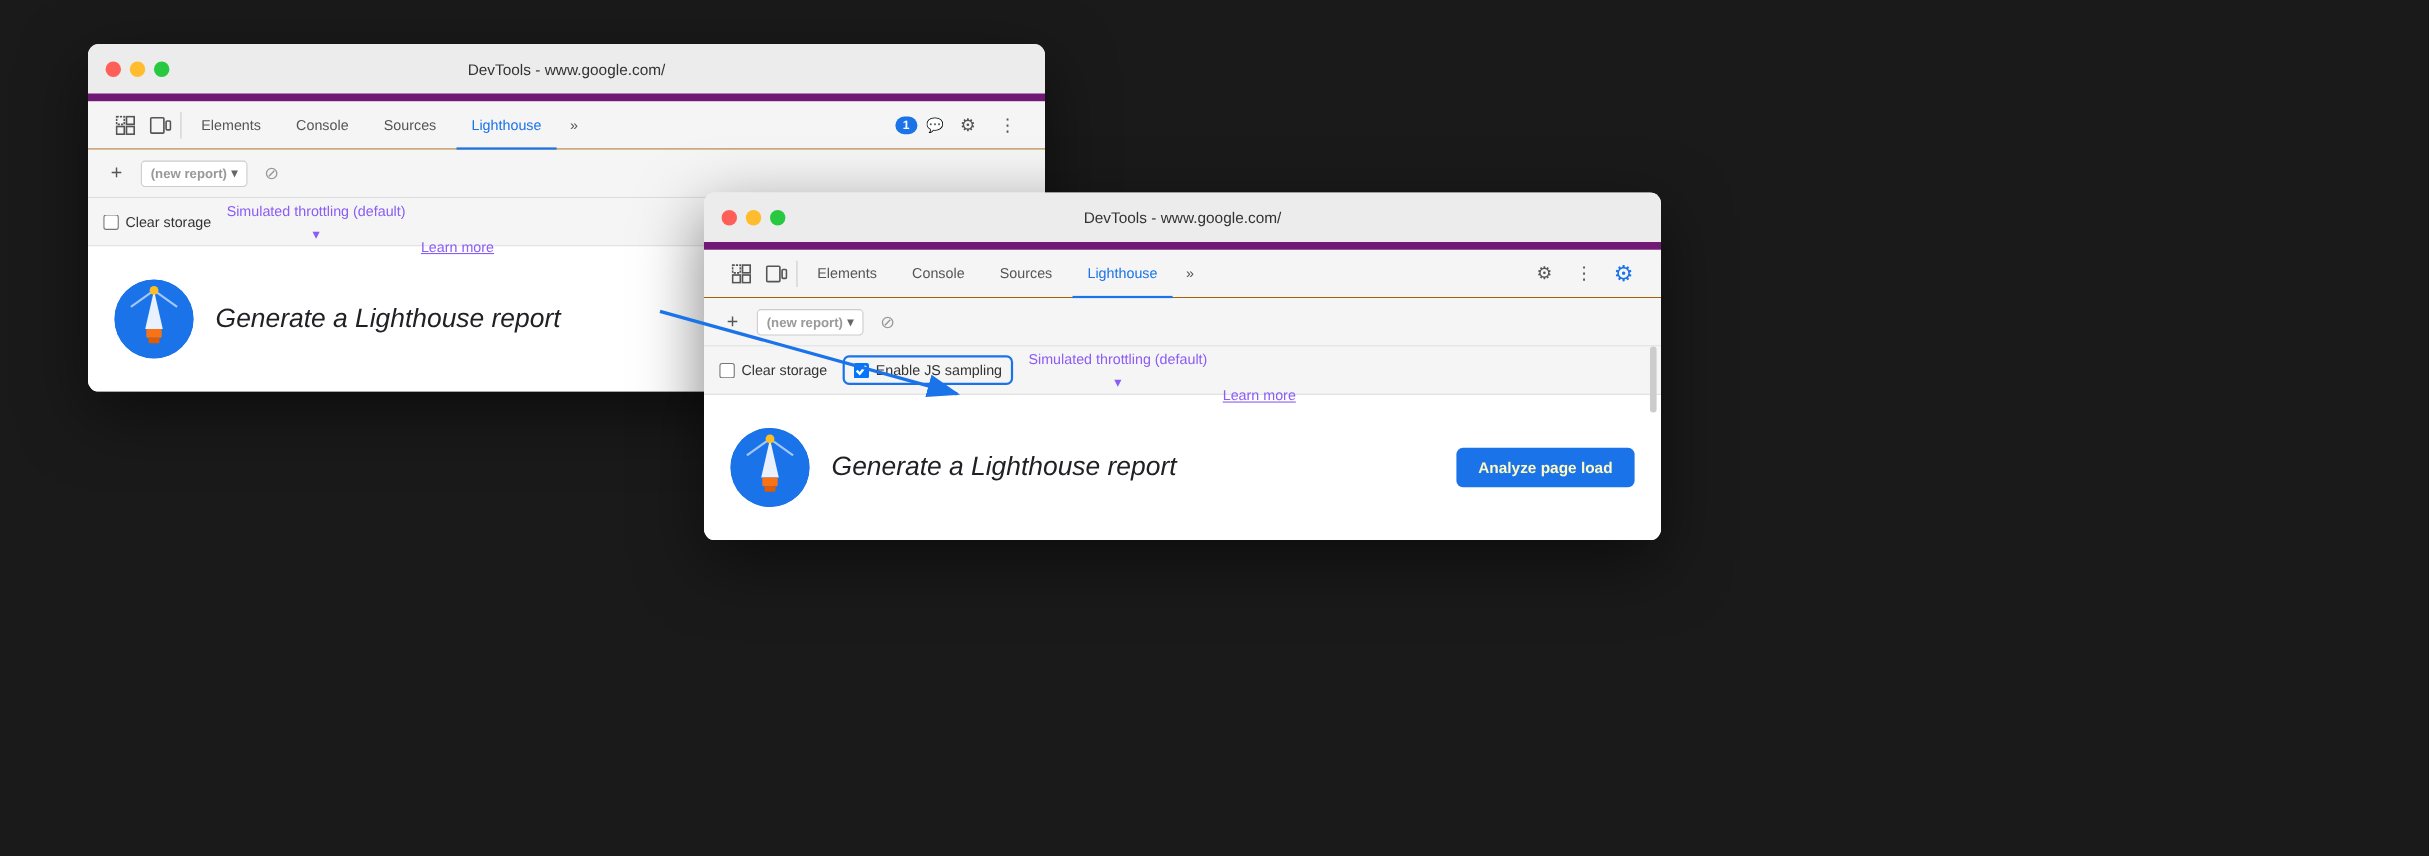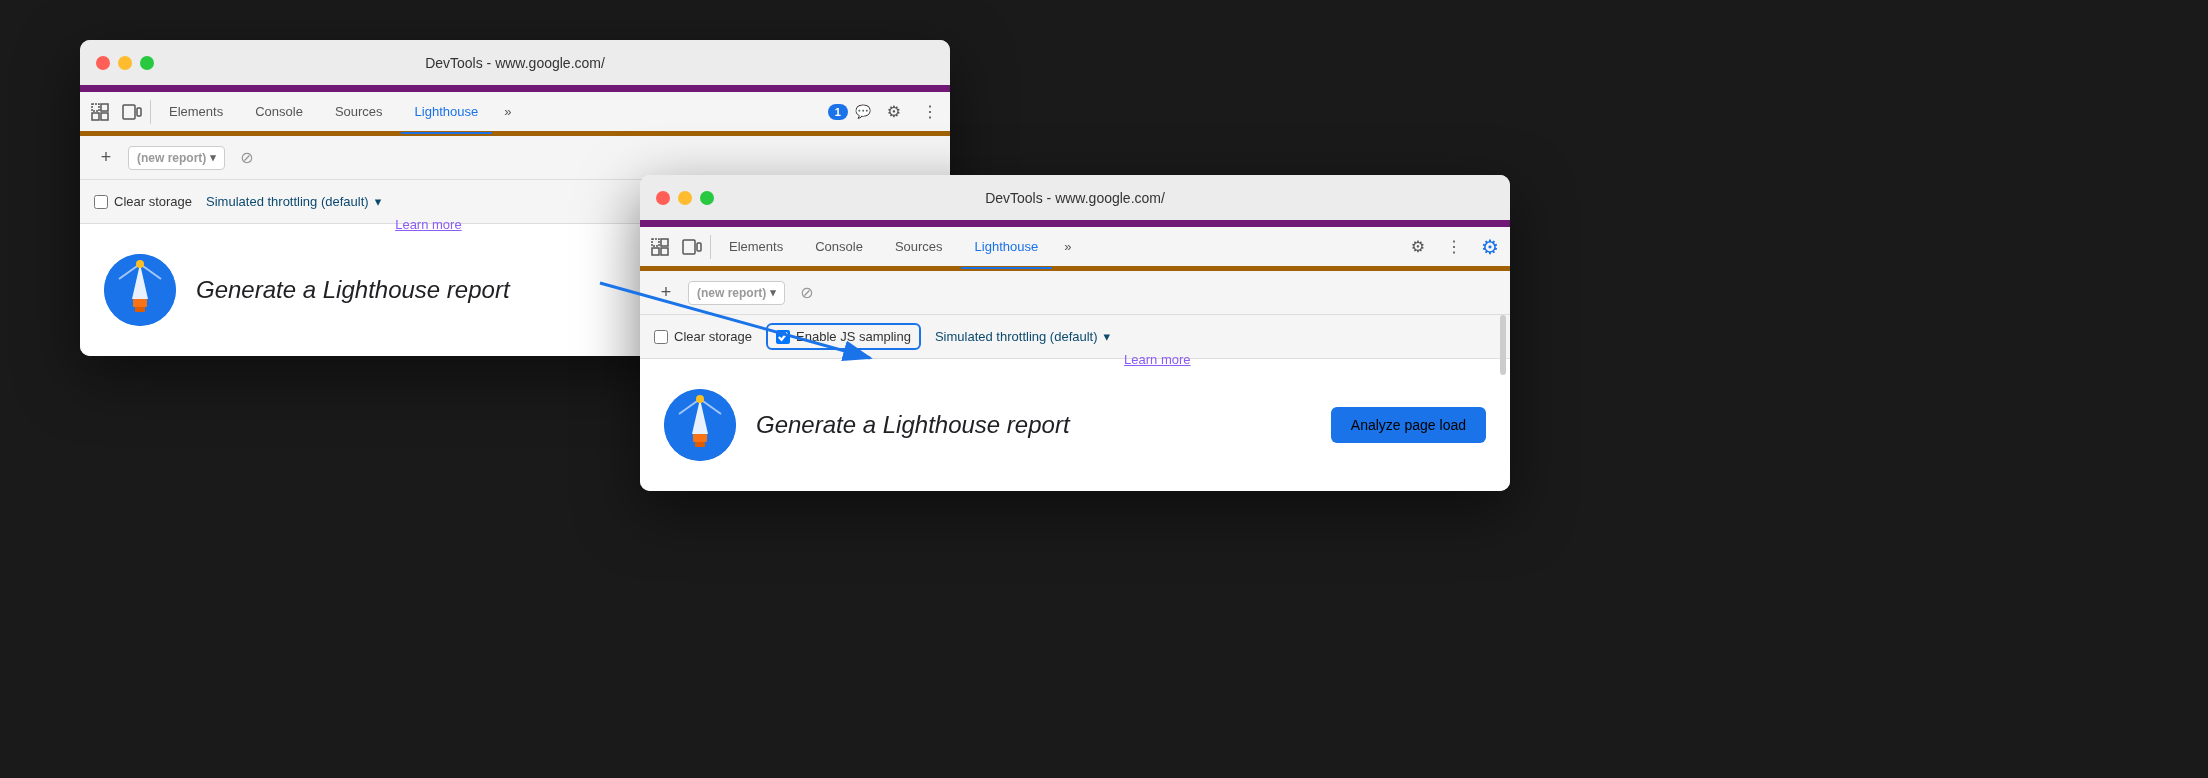--- a/index.html
+++ b/index.html
@@ -69,22 +69,22 @@
       color: #333;
       font-weight: 500;
     }
 
     
     .toolbar {
       background: #f5f5f5;
       height: 44px;
       display: flex;
       align-items: center;
-      padding: 0 6px;
-      border-bottom: 5px solid #a16207;
+      padding: 0 20px;
+      border-bottom: 1px solid #a16207;
       gap: 4px;
     }
 
     .toolbar-icon {
       width: 28px;
       height: 28px;
       display: flex;
       align-items: center;
       justify-content: center;
       border-radius: 4px;
@@ -199,24 +199,26 @@
     }
 
     .checkbox-label input[type="checkbox"] {
       width: 14px;
       height: 14px;
       cursor: pointer;
     }
 
     .throttling-select {
       display: flex;
+      align-items: center;
       gap: 6px;
       font-size: 13px;
-      color: #0c4a6e;
-      cursor: pointer;
+      color: #8b5cf6;
+      cursor: pointer;
+      flex-direction: column;
     }
 
     .learn-more {
       font-size: 13px;
       color: #8b5cf6;
       text-decoration: underline;
       cursor: pointer;
       margin-top: 45px;
     }
 
@@ -246,26 +248,26 @@
     .generate-text {
       font-size: 24px;
       font-weight: 400;
       color: #202124;
       font-style: italic;
     }
 
     .analyze-btn {
       margin-left: auto;
       background: #1a73e8;
-      color: #000000;
+      color: #fef9c3;
       border: none;
       border-radius: 6px;
       padding: 10px 20px;
       font-size: 14px;
-      font-weight: 400;
+      font-weight: 700;
       cursor: pointer;
       white-space: nowrap;
     }
 
     
     .arrow-overlay {
       position: absolute;
       top: 0;
       left: 0;
       width: 100%;

